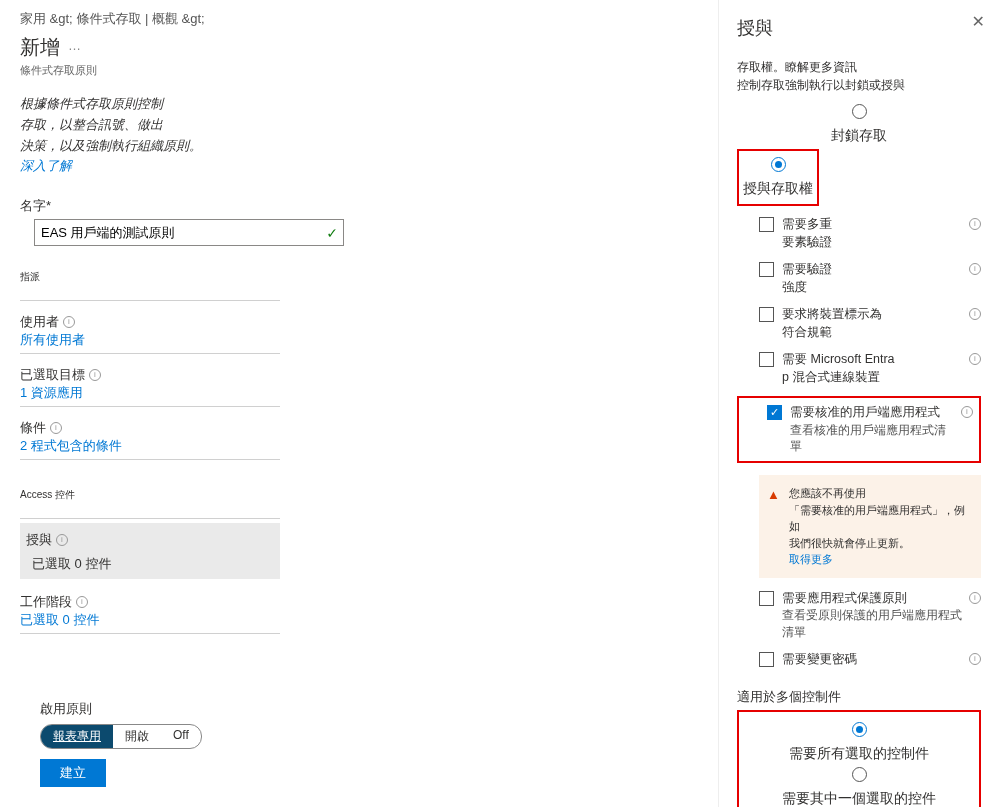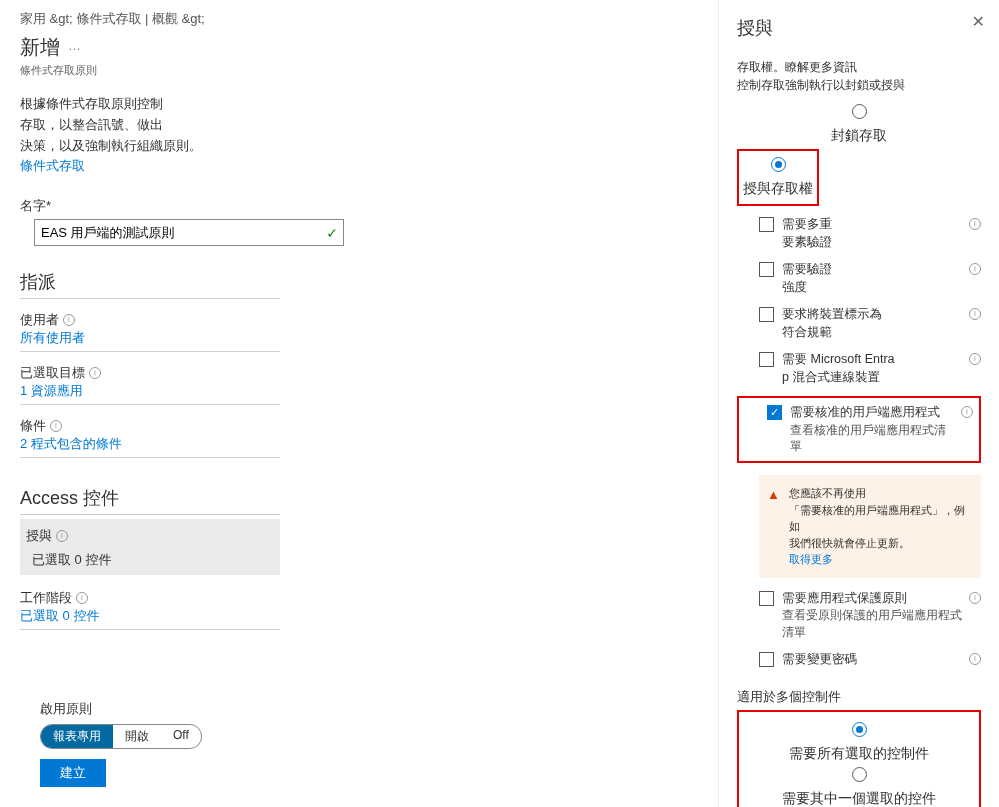--- a/index.html
+++ b/index.html
@@ -6,45 +6,45 @@
   html, body { margin: 0; padding: 0; font-family: "Segoe UI", "Microsoft JhengHei", sans-serif; font-size: 13px; color: #323130; background: #fff; }
   .app { display: flex; width: 999px; height: 807px; }
   .left { flex: 1; padding: 10px 20px 10px 20px; border-right: 1px solid #eee; overflow: hidden; }
   .right { width: 280px; padding: 10px 18px 10px 18px; position: relative; }
 
   .breadcrumb { font-size: 13px; color: #555; }
   .page-title { font-size: 20px; font-weight: 400; margin: 6px 0 2px 0; }
   .more { color: #888; padding: 0 8px; }
   .subtitle { font-size: 11px; color: #666; margin-bottom: 16px; }
 
-  .desc { font-size: 13px; line-height: 1.6; max-width: 260px; }
+  .desc { font-size: 13px; line-height: 1.6; max-width: 260px; font-style: italic; }
   .link { color: #0078d4; cursor: pointer; }
 
   .field-label { font-size: 13px; margin-top: 20px; }
   .required::after { content: "*"; }
   .name-input-wrap { position: relative; width: 310px; margin-top: 4px; margin-left: 14px; }
   .name-input { width: 100%; padding: 5px 26px 5px 6px; border: 1px solid #8a8886; font-size: 13px; }
   .name-input-check { position: absolute; right: 6px; top: 50%; transform: translateY(-50%); color: #107c10; font-size: 14px; }
 
-  .sect-header { font-size: 18px; margin-top: 24px; padding-bottom: 4px; border-bottom: 1px solid #d0d0d0; width: 260px; }
+  .sect-header { font-size: 10px; margin-top: 24px; padding-bottom: 16px; border-bottom: 1px solid #d0d0d0; width: 260px; }
 
   .sub-label { font-size: 13px; margin-top: 12px; display: flex; align-items: center; gap: 4px; }
   .info-icon { display: inline-flex; align-items: center; justify-content: center; width: 12px; height: 12px; border: 1px solid #999; border-radius: 50%; font-size: 8px; color: #999; line-height: 1; }
   .value-link { color: #0078d4; margin-top: 0; font-size: 13px; cursor: pointer; padding-bottom: 4px; border-bottom: 1px solid #d0d0d0; width: 260px; }
   .value-link .num { }
 
   .grant-row { background: #eaeaea; padding: 6px 6px; width: 260px; margin-top: 4px; cursor: pointer; }
   .grant-sublabel { display: flex; align-items: center; gap: 4px; font-size: 13px; padding: 2px 0; }
   .grant-value { font-size: 13px; padding: 4px 0 0 6px; }
 
   .bottom { position: absolute; left: 20px; bottom: 10px; }
   .enable-label { font-size: 13px; margin-bottom: 6px; }
   .seg { display: inline-flex; border: 1px solid #888; border-radius: 12px; overflow: hidden; font-size: 12px; }
   .seg span { padding: 3px 12px; cursor: pointer; }
-  .seg .active { background: #0369a1; color: #fff; }
+  .seg .active { background: #0c4a6e; color: #fff; text-decoration: underline; }
   .create-btn { display: inline-block; margin-top: 10px; background: #0078d4; color: #fff; padding: 5px 20px; border: none; font-size: 13px; cursor: pointer; }
 
   
   .right-title { font-size: 18px; font-weight: 400; margin-top: 6px; margin-bottom: 18px; }
   .close-x { position: absolute; top: 12px; right: 14px; font-size: 16px; color: #666; cursor: pointer; }
   .right-desc { font-size: 12px; line-height: 1.5; margin-bottom: 10px; }
   .radio-row { display: flex; align-items: center; gap: 8px; font-size: 14px; margin: 4px 0; cursor: pointer; flex-direction: column; }
   .radio { width: 15px; height: 15px; border: 1px solid #555; border-radius: 50%; display: inline-flex; align-items: center; justify-content: center; flex-shrink: 0; }
   .radio.sel::after { content: ""; width: 7px; height: 7px; background: #0078d4; border-radius: 50%; }
   .radio.sel { border-color: #0078d4; }
@@ -85,21 +85,21 @@
       <div style="display:flex; align-items:center;">
         <div class="page-title">新增</div>
         <span class="more">…</span>
       </div>
       <div class="subtitle">條件式存取原則</div>
 
       <div class="desc">
         <div>根據條件式存取原則控制</div>
         <div>存取，以整合訊號、做出</div>
         <div>決策，以及強制執行組織原則。</div>
-        <span class="link">條件式存取</span>
+        <span class="link">深入了解</span>
       </div>
 
       <div class="field-label required">名字</div>
       <div class="name-input-wrap">
         <input class="name-input" value="EAS 用戶端的測試原則" style="">
         <span class="name-input-check">✓</span>
       </div>
 
       <div class="sect-header">指派</div>
 

